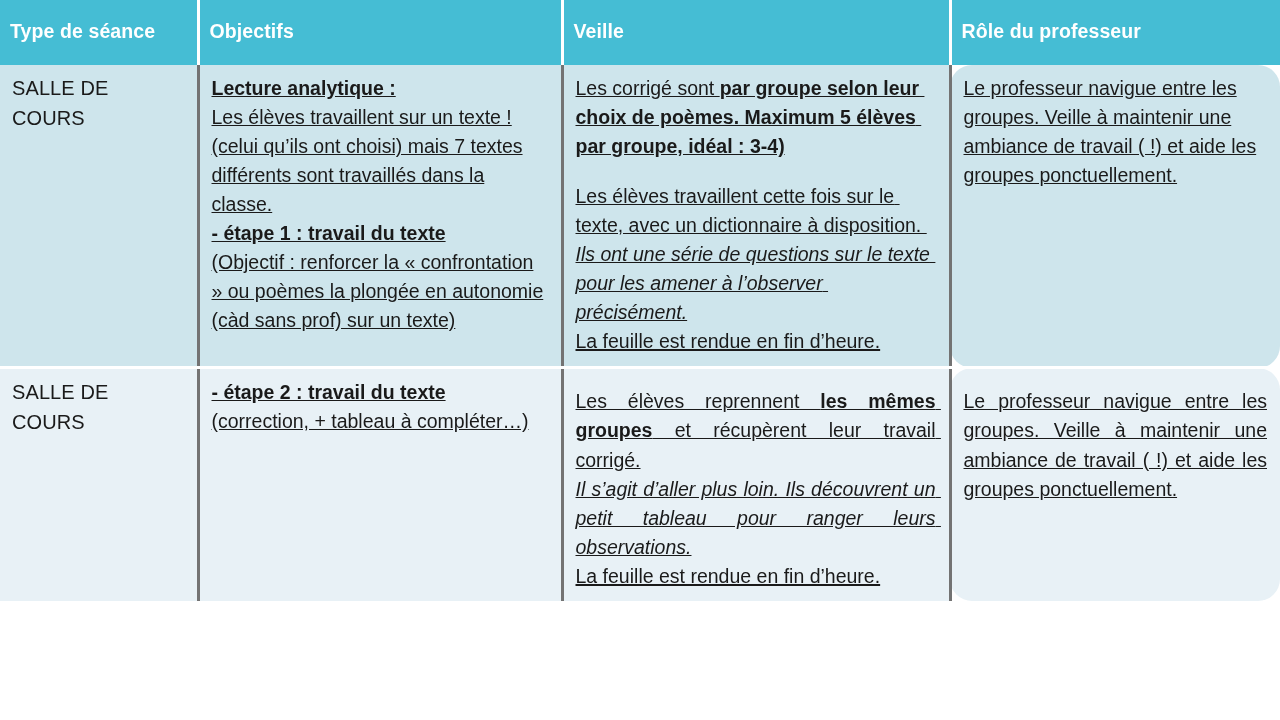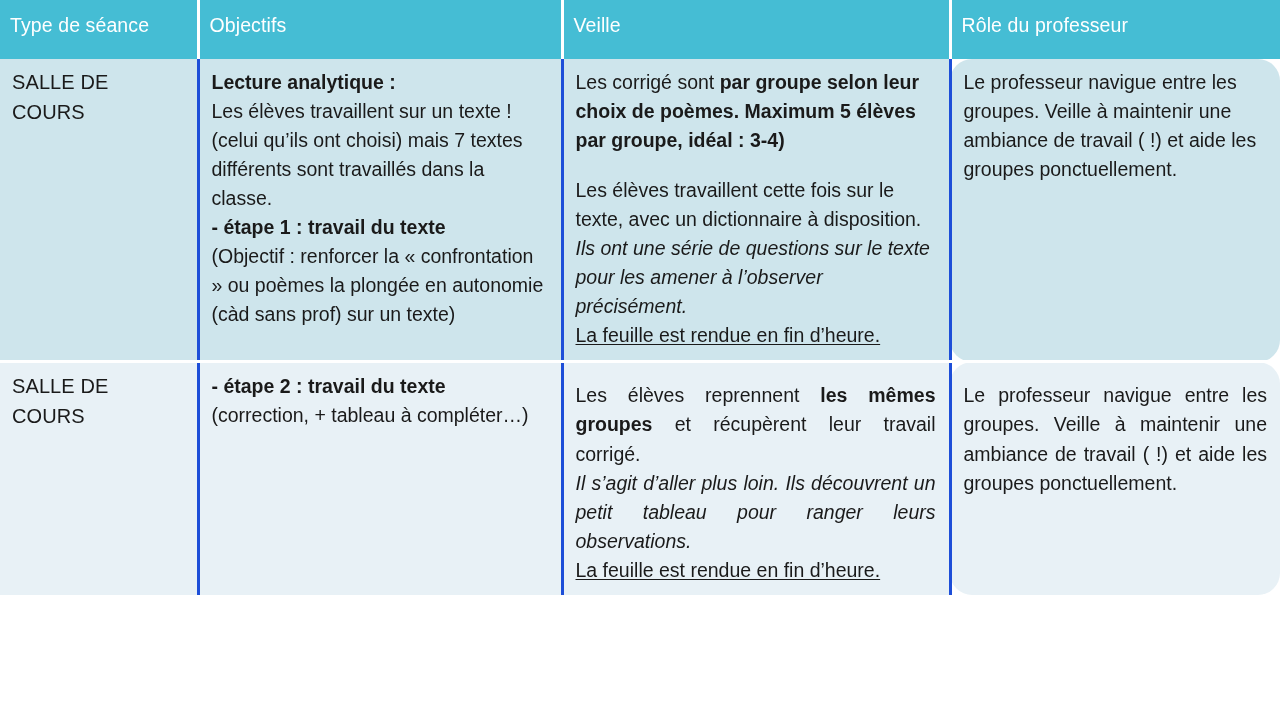--- a/index.html
+++ b/index.html
@@ -26,33 +26,33 @@
     width: 1280px;
     border-collapse: collapse;
     table-layout: fixed;
   }
 
   
   thead tr.header-row th {
     background: #45BDD4;
     color: #ffffff;
     font-size: 19.5px;
-    font-weight: normal;
+    font-weight: bold;
     text-align: left;
     vertical-align: top;
-    padding: 14px 10px 22px 10px;
+    padding: 20px 10px 22px 10px;
     border-right: 3px solid #ffffff;
     letter-spacing: 0.1px;
   }
   thead tr.header-row th:last-child { border-right: none; }
 
   
   tbody td {
     vertical-align: top;
-    border-right: 3px solid #1d4ed8;
+    border-right: 3px solid #737373;
     padding: 9px 13px 10px 12px;
     font-size: 19.5px;
     line-height: 1.49;
   }
   tbody td:last-child { border-right: none; border-radius: 22px; }
 
   tbody tr.row-1 td { background: #CEE5EC; }
   tbody tr.row-2 td { background: #E8F1F6; }
 
   tbody tr.row-1 td { border-bottom: 3px solid #ffffff; }
@@ -75,21 +75,21 @@
   .spacer { height: 21px; }
 
   b, strong { font-weight: bold; }
   i, em { font-style: italic; }
   u { text-decoration: underline; text-underline-offset: 2px; }
 
   .justify { text-align: justify; text-align-last: left; margin-top: 9px; }
 
   
   [data-bind] { white-space: pre-wrap; }
-  .rich { white-space: normal; }
+  .rich { white-space: normal; text-decoration: underline; }
 </style>
 </head>
 <body>
 
 <div class="page">
 
   <table class="lesson-table">
     <colgroup>
       <col class="c-type">
       <col class="c-obj">

